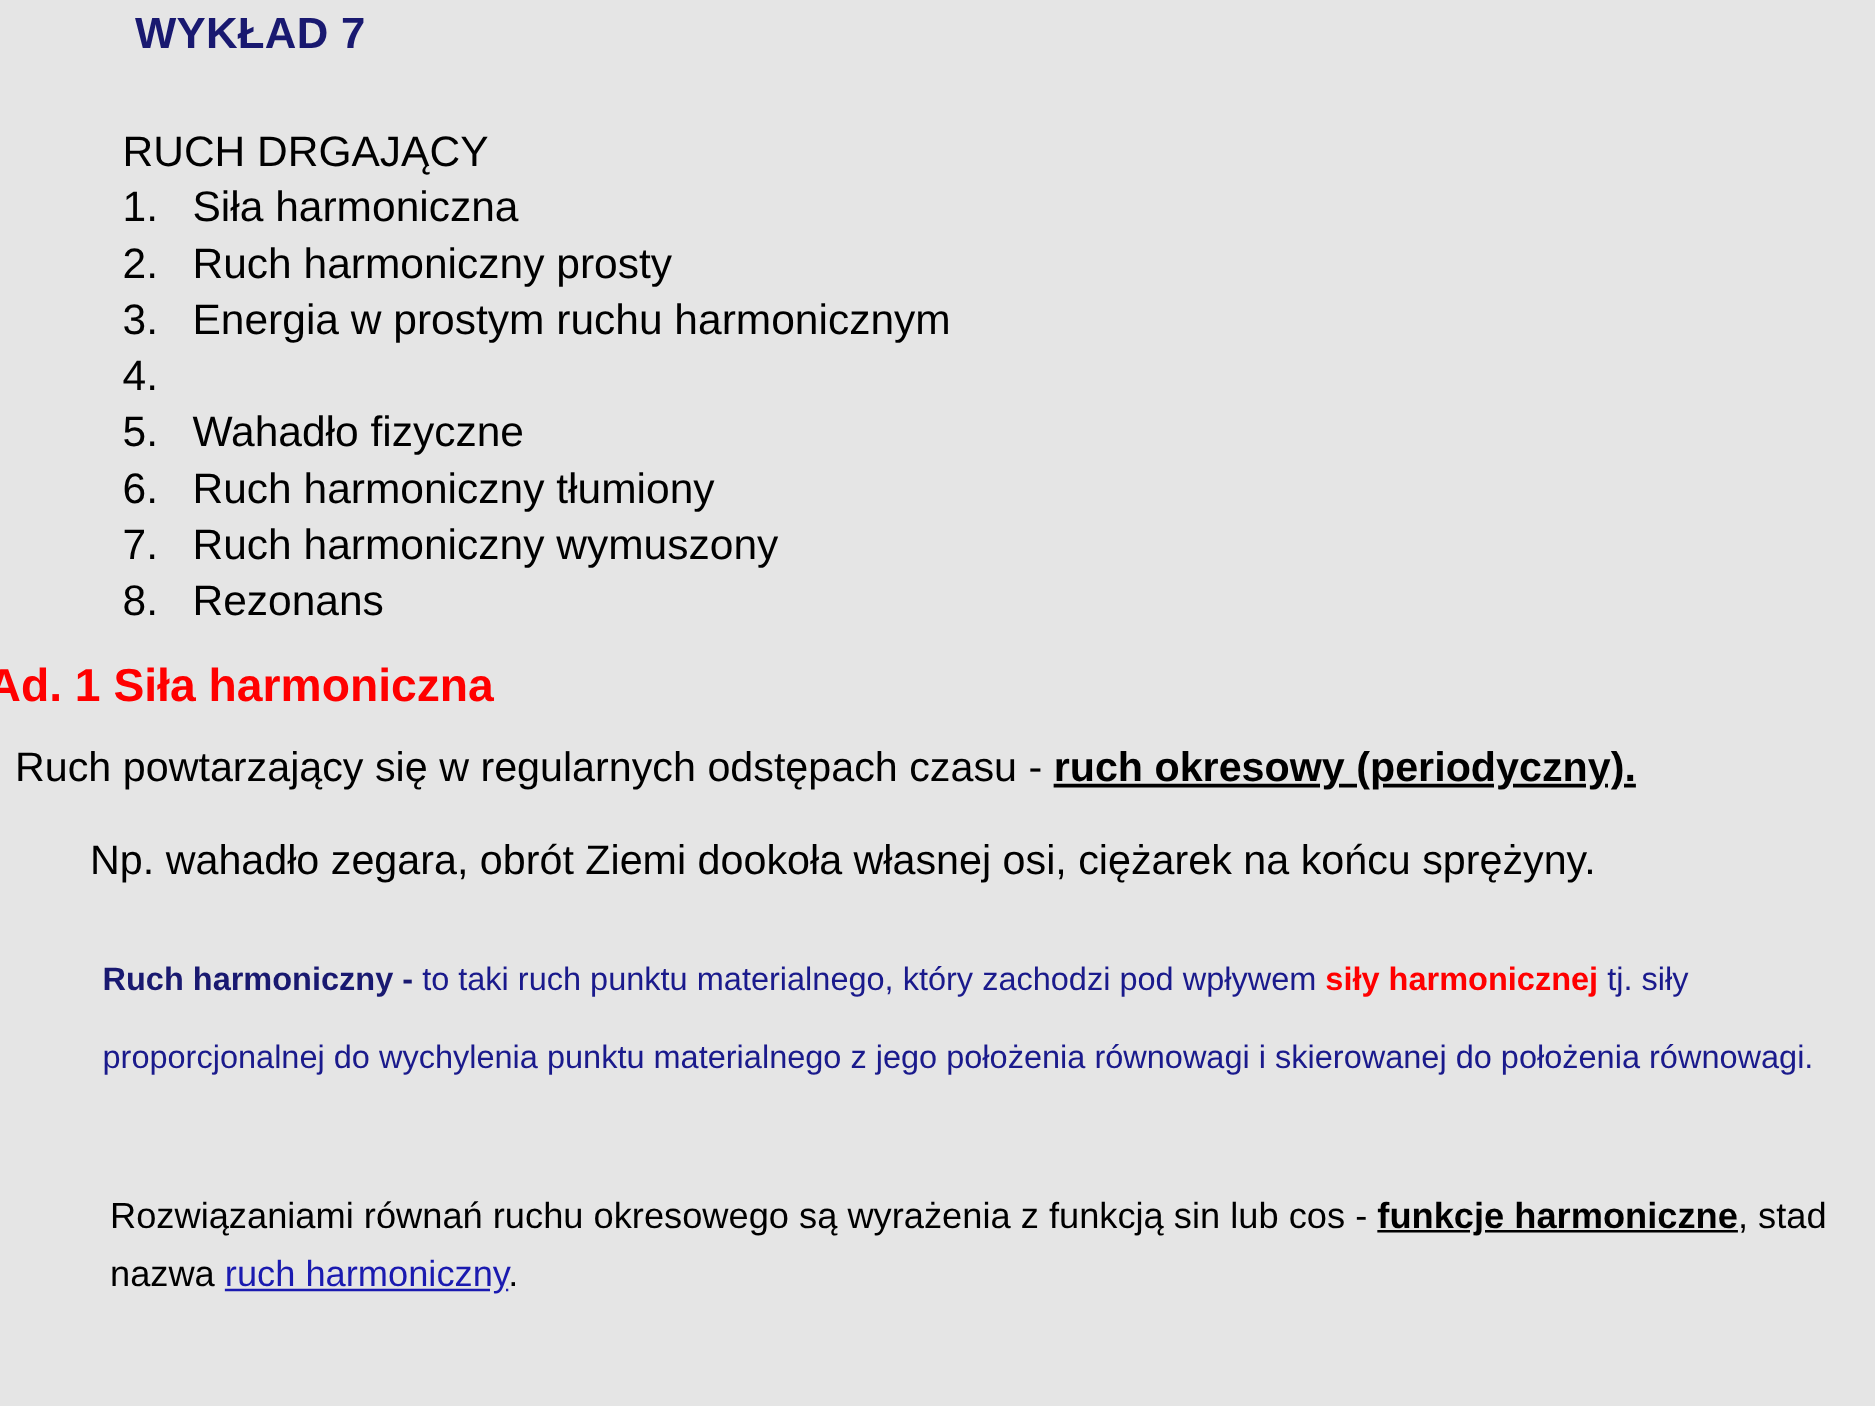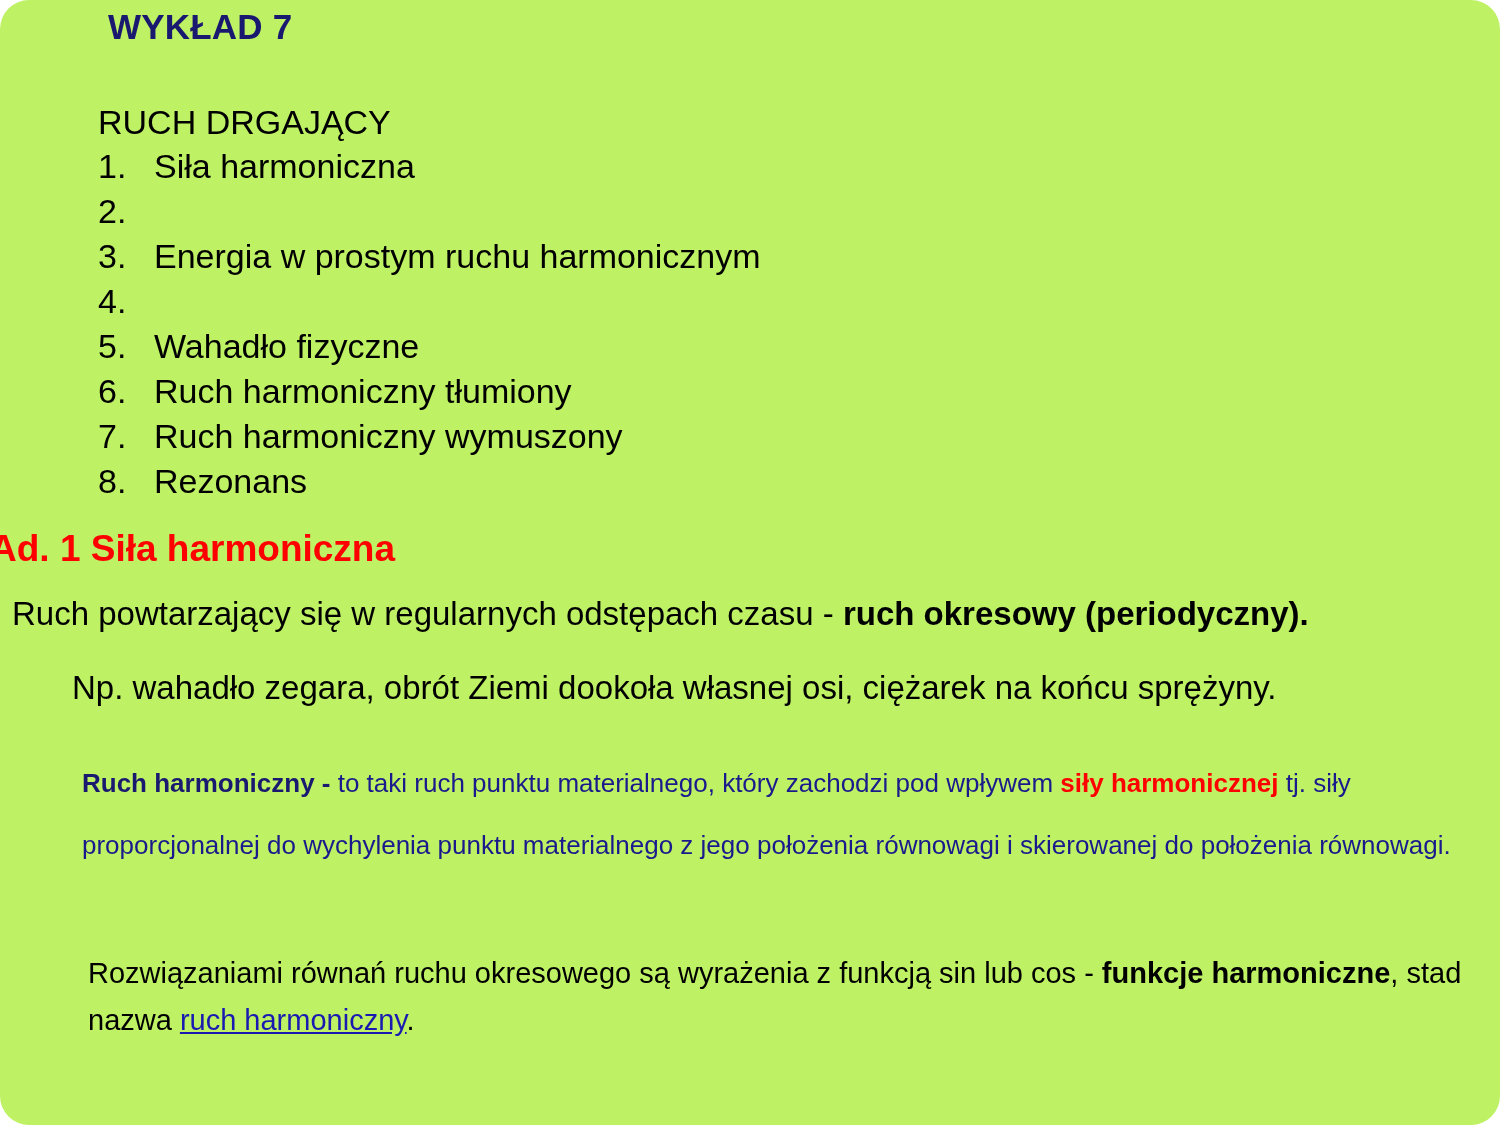--- a/index.html
+++ b/index.html
@@ -12,22 +12,21 @@
     height: 1125px;
     font-family: "Liberation Sans", sans-serif;
     color: #000000;
     overflow: hidden;
     position: relative;
   }
 
   .slide {
     position: absolute;
     inset: 0;
-    background: #bef264;
-    border-radius: 29px;
+    background: #e5e5e5;
   }
 
   
   .lecture-title {
     position: absolute;
     left: 108px;
     top: 7px;
     font-size: 35px;
     font-weight: bold;
     color: #191970;
@@ -116,21 +115,21 @@
   .block-final {
     position: absolute;
     left: 88px;
     top: 950px;
     width: 1400px;
     font-size: 29px;
     line-height: 47px;
     color: #000000;
   }
 
-  b.k { font-weight: bold; }
+  b.k { font-weight: bold; text-decoration: underline; }
   .navy { color: #191970; font-weight: bold; }
   .red-bold { color: #ff0000; font-weight: bold; }
   .blue-underline {
     color: #1a1ab0;
     text-decoration: underline;
   }
 </style>
 </head>
 <body>
 
@@ -141,20 +140,21 @@
   <div class="agenda">
     <div class="agenda-heading">RUCH DRGAJĄCY</div>
 
     <ol class="agenda-list">
       <li class="agenda-item">
         <span class="agenda-num">1.</span>
         <span class="agenda-text">Siła harmoniczna</span>
       </li>
       <li class="agenda-item">
         <span class="agenda-num">2.</span>
+        <span class="agenda-text">Ruch harmoniczny prosty</span>
       </li>
       <li class="agenda-item">
         <span class="agenda-num">3.</span>
         <span class="agenda-text">Energia w prostym ruchu harmonicznym</span>
       </li>
       <li class="agenda-item">
         <span class="agenda-num">4.</span>
       </li>
       <li class="agenda-item">
         <span class="agenda-num">5.</span>

